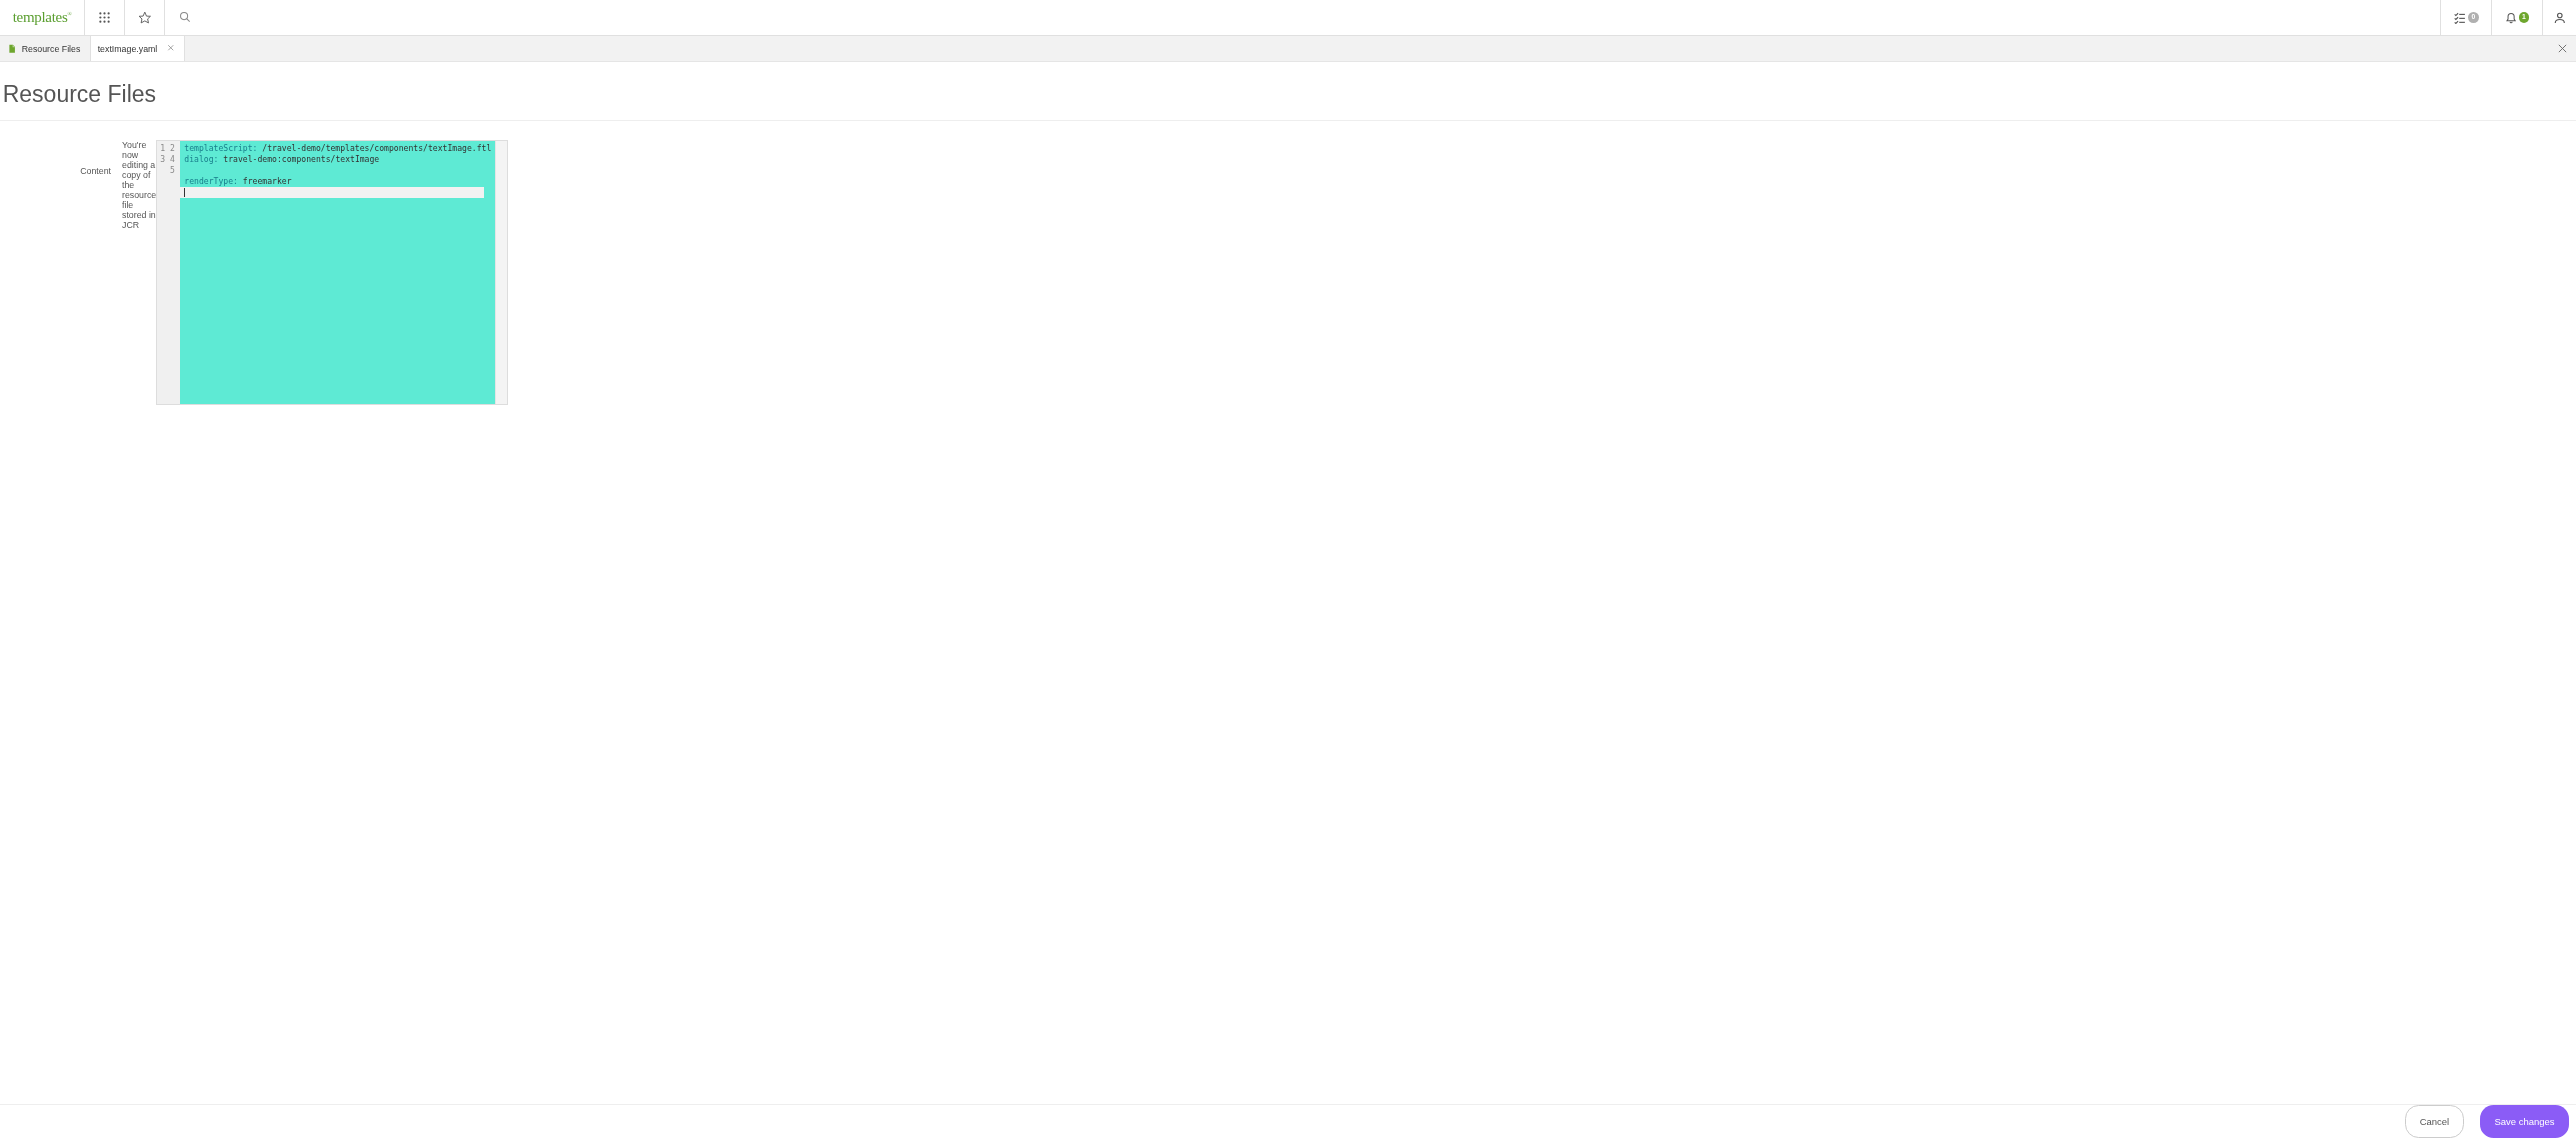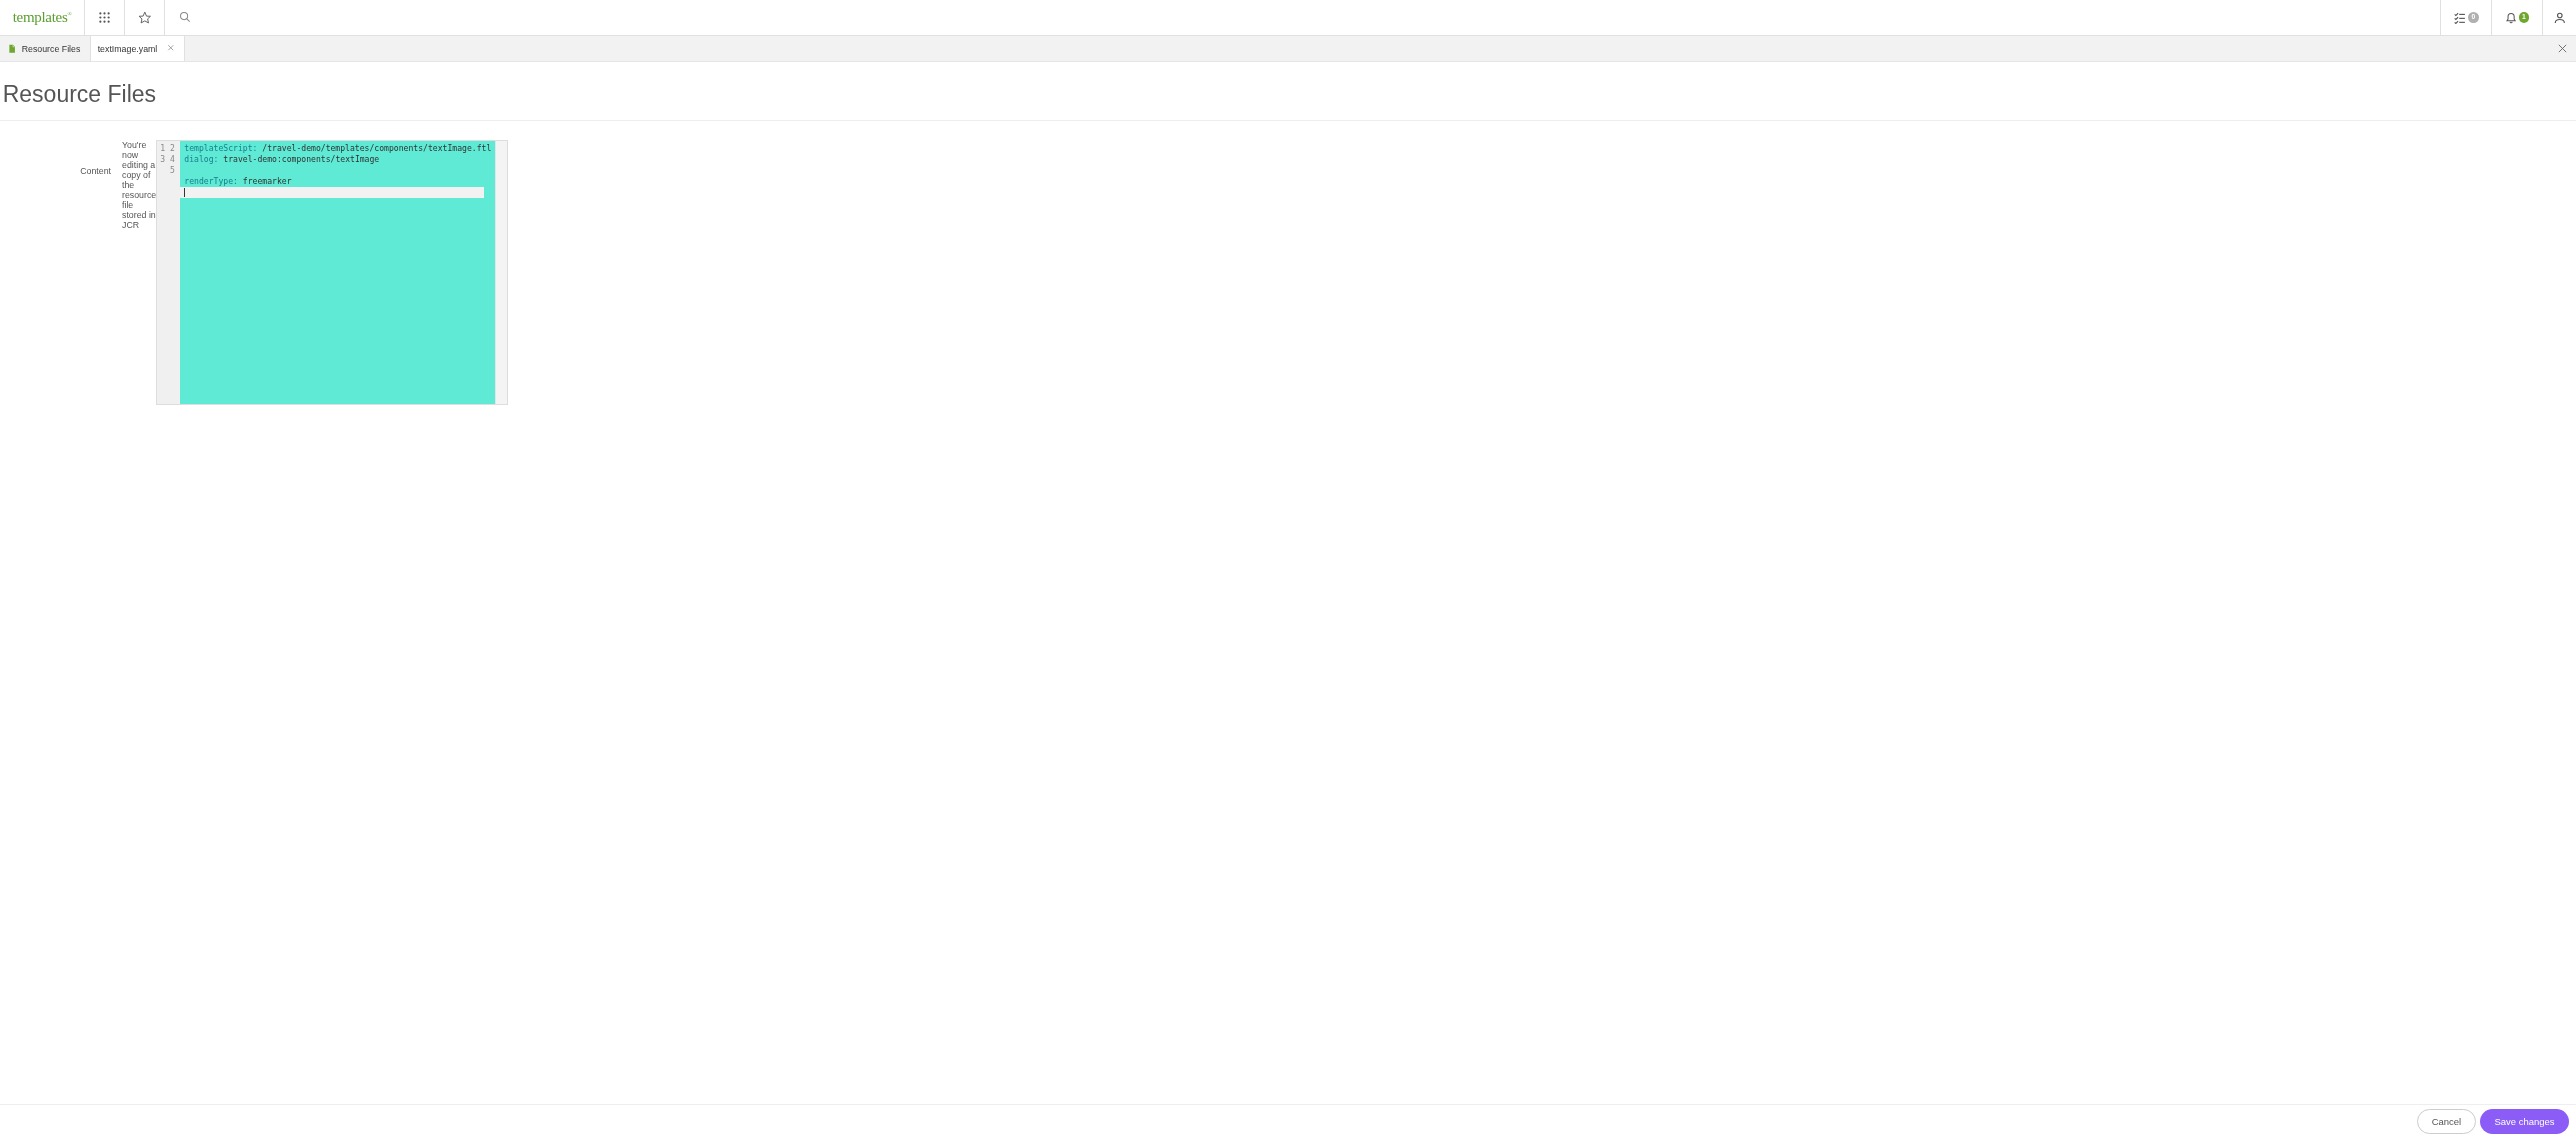--- a/index.html
+++ b/index.html
@@ -202,23 +202,22 @@
   background: #f4f4f4;
   border-left: 0.7px solid #e5e5e5;
 }
 
 
 .footer {
   height: 34px;
   border-top: 0.7px solid #eee;
   display: flex;
   justify-content: flex-end;
-  align-items: center;
   padding: 0 6.8px;
-  gap: 4px;
+  gap: 16px;
   background: #fff;
 }
 .btn {
   font-size: 9.5px;
   padding: 6.1px 13.6px;
   border-radius: 13.6px;
   cursor: pointer;
   border: 0.7px solid transparent;
 }
 .btn.secondary {

